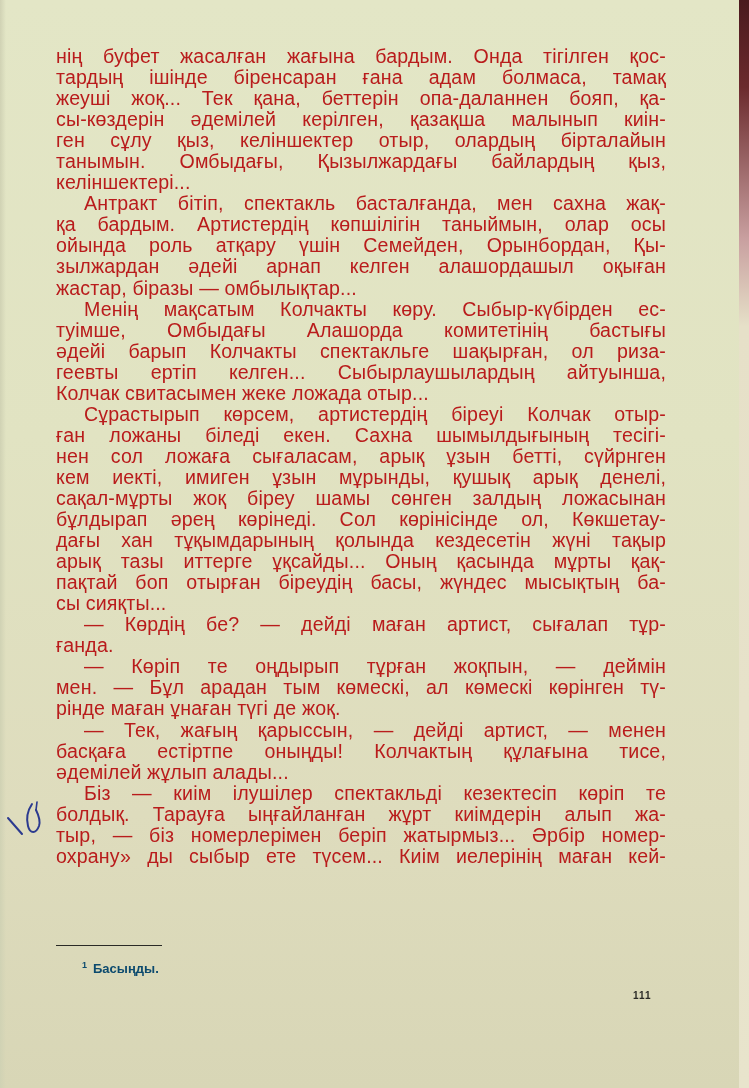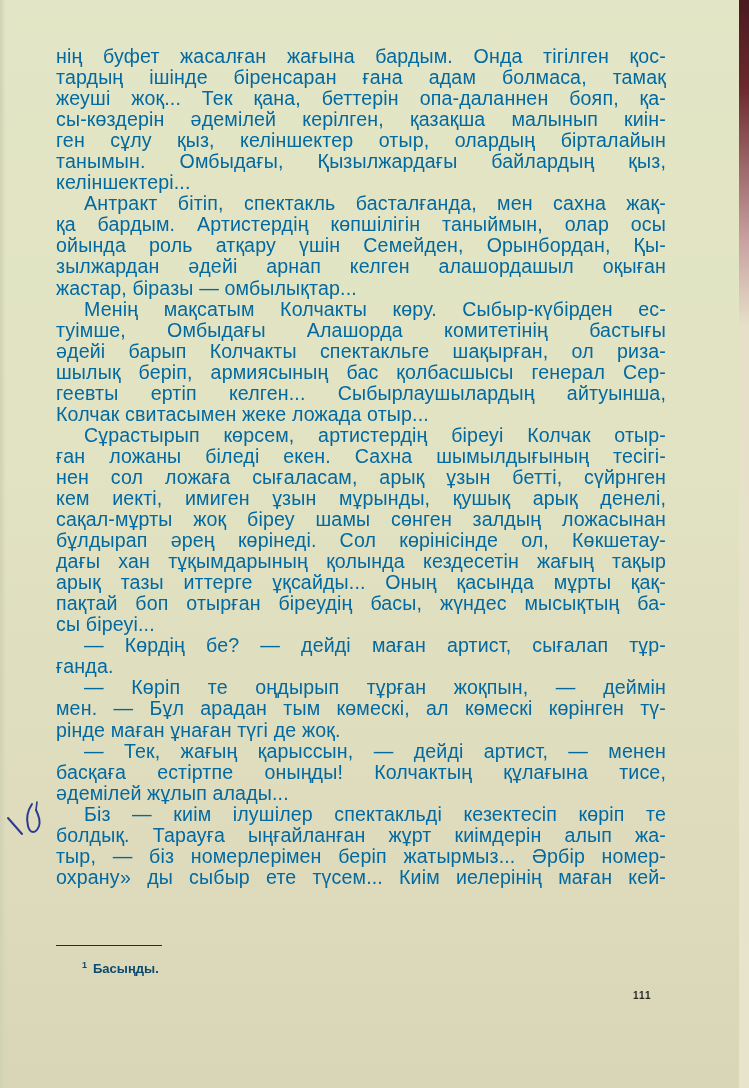--- a/index.html
+++ b/index.html
@@ -11,21 +11,21 @@
     .page-edge {
       position: absolute; top: 0; right: 0; width: 10px; height: 1088px;
       background: linear-gradient(180deg, #4a1a1e 0%, #6b2a2d 8%, #c9a0a0 22%, #e6e0c8 30%, #e8e4cc 100%);
     }
     .left-shade {
       position: absolute; top: 0; left: 0; width: 6px; height: 1088px;
       background: linear-gradient(90deg, #d0d2b4, rgba(0,0,0,0));
     }
     .text-block {
       position: absolute; left: 56px; top: 46px; width: 610px;
-      color: #0369a1;
+      color: #b91c1c;
       font-family: "Liberation Sans", sans-serif;
       font-size: 19.6px; line-height: 21.05px;
       letter-spacing: 0.15px;
     }
     .line { display: block; white-space: nowrap; text-align: justify; text-align-last: justify; height: 21.05px; }
     .line.last { text-align-last: left; }
     .line.indent { padding-left: 28px; }
     .footnote-rule {
       position: absolute; left: 56px; top: 945px; width: 106px; height: 0;
       border-top: 1.5px solid #2a2a26;
@@ -58,33 +58,32 @@
     <span class="line">танымын. Омбыдағы, Қызылжардағы байлардың қыз,</span>
     <span class="line last">келіншектері...</span>
     <span class="line indent">Антракт бітіп, спектакль басталғанда, мен сахна жақ-</span>
     <span class="line">қа бардым. Артистердің көпшілігін таныймын, олар осы</span>
     <span class="line">ойында роль атқару үшін Семейден, Орынбордан, Қы-</span>
     <span class="line">зылжардан әдейі арнап келген алашордашыл оқыған</span>
     <span class="line last">жастар, біразы — омбылықтар...</span>
     <span class="line indent">Менің мақсатым Колчакты көру. Сыбыр-күбірден ес-</span>
     <span class="line">туімше, Омбыдағы Алашорда комитетінің бастығы</span>
     <span class="line">әдейі барып Колчакты спектакльге шақырған, ол риза-</span>
-    <span class="line">шылық беріп, армиясының бас қолбасшысы генерал Сер-</span>
     <span class="line">геевты ертіп келген... Сыбырлаушылардың айтуынша,</span>
     <span class="line last">Колчак свитасымен жеке ложада отыр...</span>
     <span class="line indent">Сұрастырып көрсем, артистердің біреуі Колчак отыр-</span>
     <span class="line">ған ложаны біледі екен. Сахна шымылдығының тесігі-</span>
     <span class="line">нен сол ложаға сығаласам, арық ұзын бетті, сүйрнген</span>
     <span class="line">кем иекті, имиген ұзын мұрынды, қушық арық денелі,</span>
     <span class="line">сақал-мұрты жоқ біреу шамы сөнген залдың ложасынан</span>
     <span class="line">бұлдырап әрең көрінеді. Сол көрінісінде ол, Көкшетау-</span>
-    <span class="line">дағы хан тұқымдарының қолында кездесетін жағың тақыр</span>
+    <span class="line">дағы хан тұқымдарының қолында кездесетін жүні тақыр</span>
     <span class="line">арық тазы иттерге ұқсайды... Оның қасында мұрты қақ-</span>
     <span class="line">пақтай боп отырған біреудің басы, жүндес мысықтың ба-</span>
-    <span class="line last">сы біреуі...</span>
+    <span class="line last">сы сияқты...</span>
     <span class="line indent">— Көрдің бе? — дейді маған артист, сығалап тұр-</span>
     <span class="line last">ғанда.</span>
     <span class="line indent">— Көріп те оңдырып тұрған жоқпын, — деймін</span>
     <span class="line">мен. — Бұл арадан тым көмескі, ал көмескі көрінген тү-</span>
     <span class="line last">рінде маған ұнаған түгі де жоқ.</span>
     <span class="line indent">— Тек, жағың қарыссын, — дейді артист, — менен</span>
     <span class="line">басқаға естіртпе оныңды! Колчактың құлағына тисе,</span>
     <span class="line last">әдемілей жұлып алады...</span>
     <span class="line indent">Біз — киім ілушілер спектакльді кезектесіп көріп те</span>
     <span class="line">болдық. Тарауға ыңғайланған жұрт киімдерін алып жа-</span>

